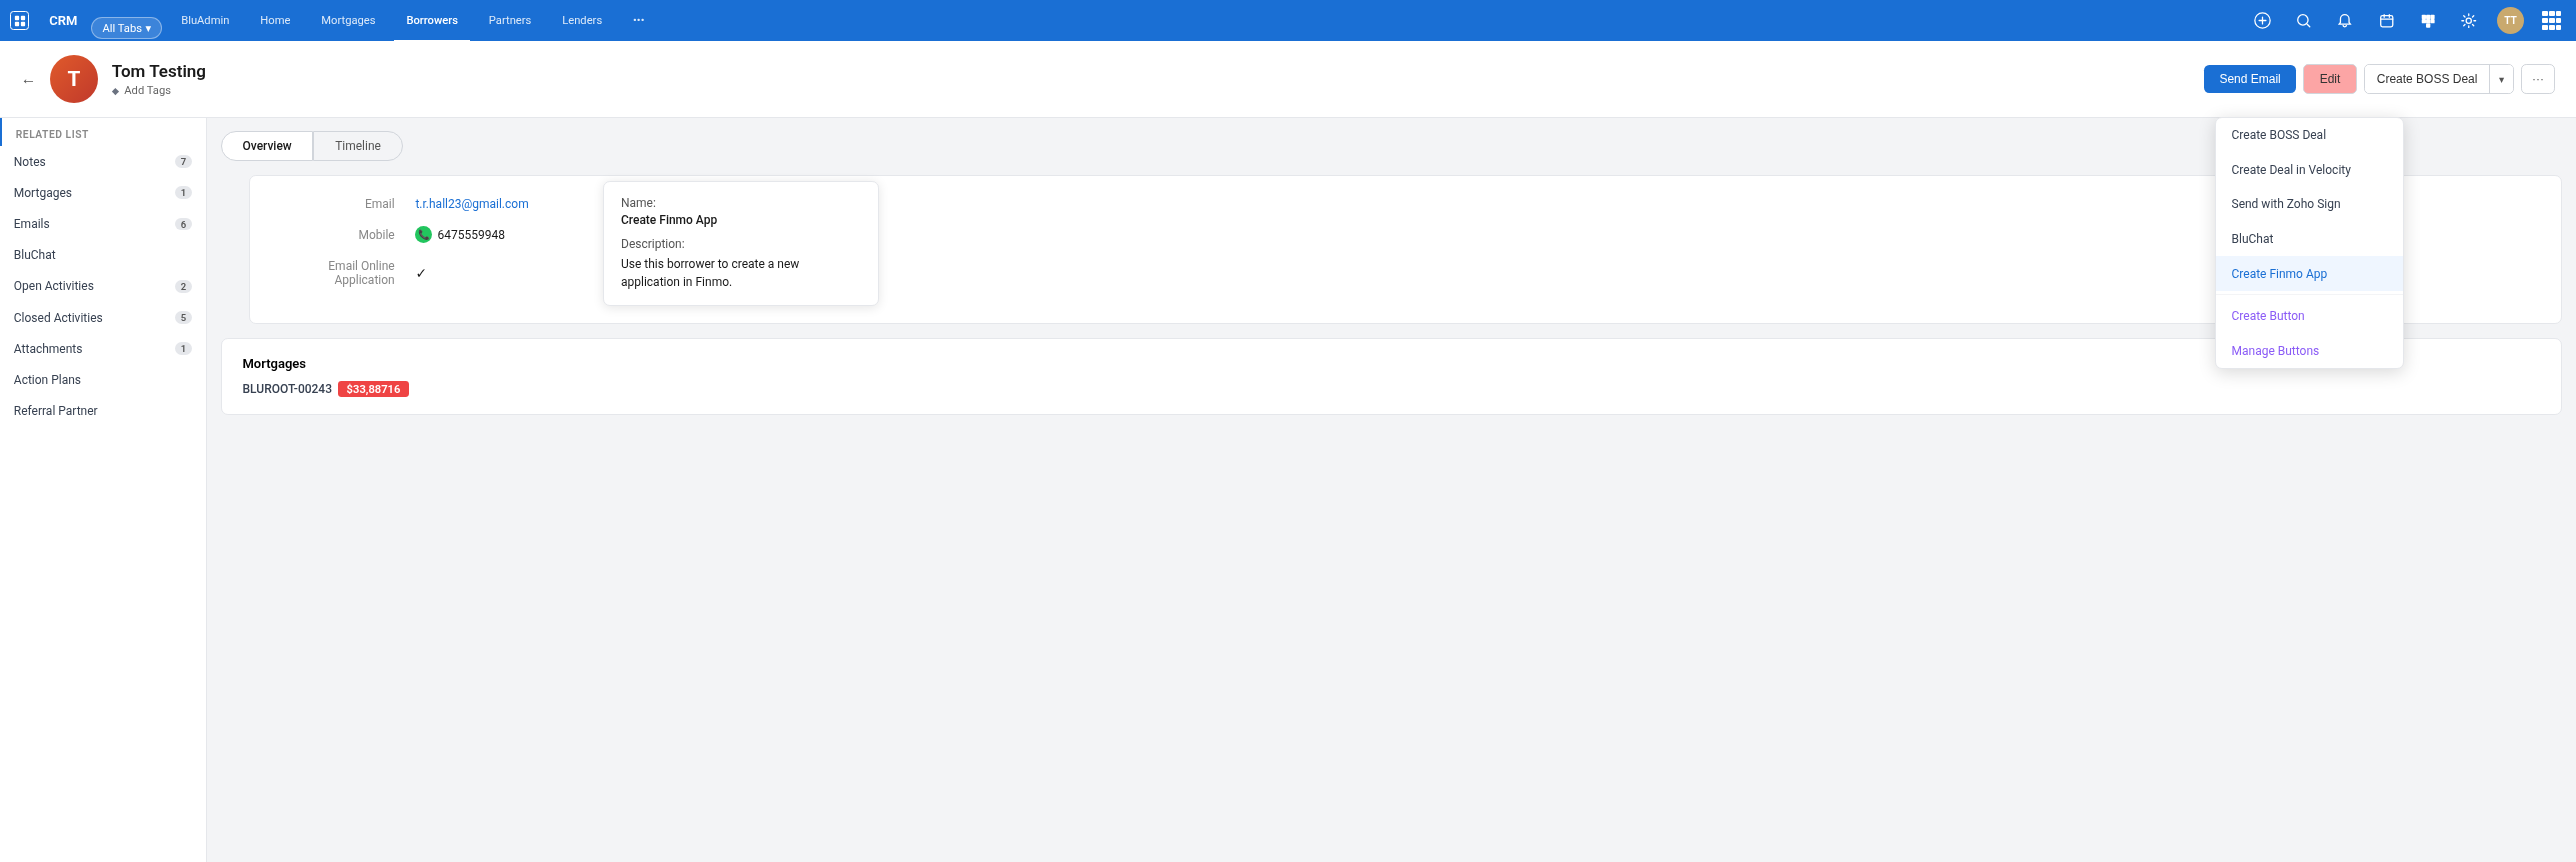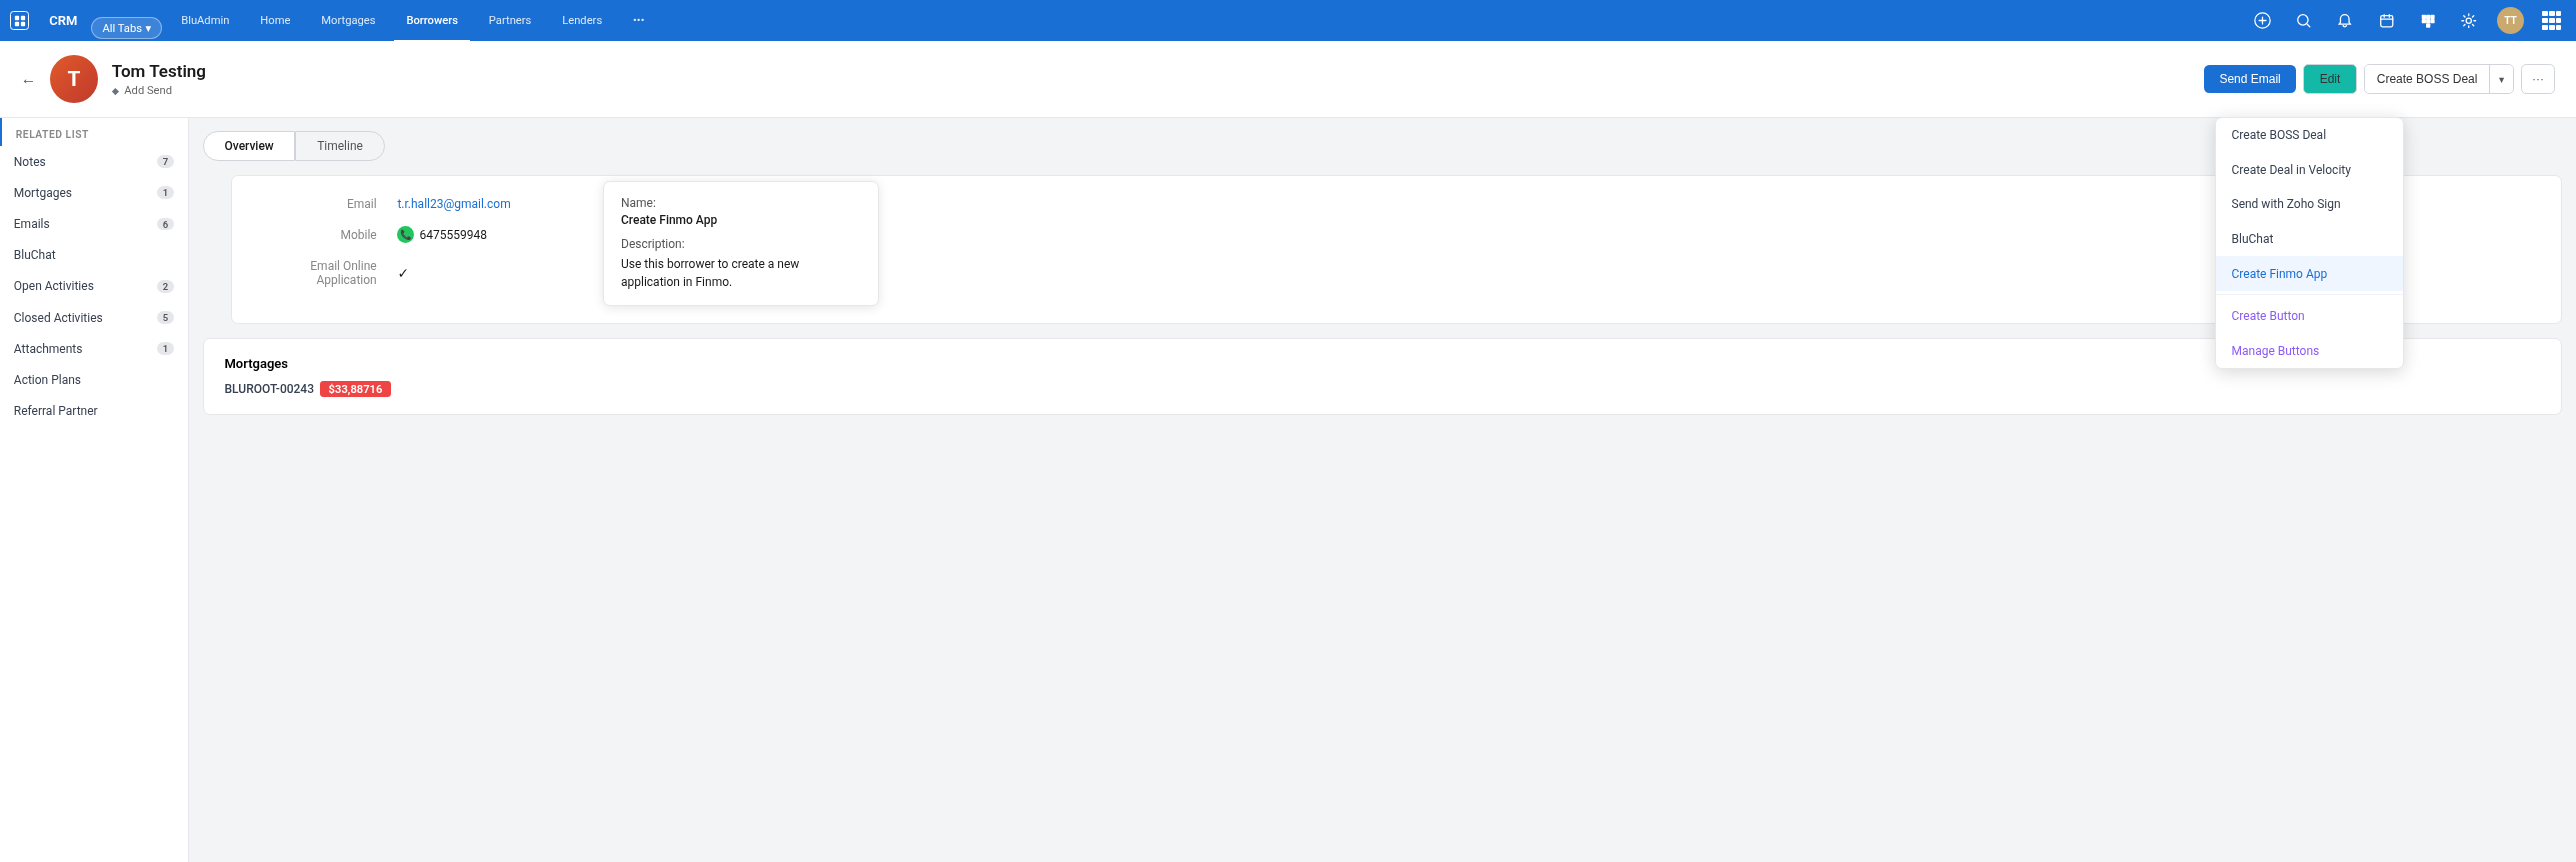--- a/index.html
+++ b/index.html
@@ -96,21 +96,21 @@
       color: #666; font-size: 11.2px; cursor: pointer; margin-top: 3.4px;
     }
     .tag-diamond { color: #6b7280; font-size: 9.5px; }
     .header-actions { display: flex; gap: 6.9px; align-items: center; }
     .btn-primary {
       background: #1a6fd4; color: white; border: none;
       padding: 6.9px 15.5px; border-radius: 5.2px; font-size: 12px;
       cursor: pointer; font-weight: 500;
     }
     .btn-secondary {
-      background: #14b8a6; color: #333; border: 0.9px solid #d1d5db;
+      background: #fca5a5; color: #333; border: 0.9px solid #d1d5db;
       padding: 6.9px 15.5px; border-radius: 5.2px; font-size: 12px;
       cursor: pointer; font-weight: 500;
     }
     .btn-split {
       display: flex; align-items: stretch;
       border: 0.9px solid #d1d5db; border-radius: 5.2px; overflow: hidden;
     }
     .btn-split-main {
       background: white; color: #333; border: none;
       padding: 6.9px 12px; font-size: 12px; cursor: pointer; font-weight: 500;
@@ -127,21 +127,21 @@
 
     
     .main-layout {
       display: flex;
       height: calc(100vh - 41px - 76px);
       overflow: hidden;
     }
 
     
     .sidebar {
-      width: 189px;
+      width: 207px;
       background: white;
       border-right: 0.9px solid #e5e7eb;
       overflow-y: auto;
       flex-shrink: 0;
     }
     .sidebar-section-label {
       padding: 10.3px 13.8px 5.2px;
       font-size: 10.3px;
       font-weight: 600;
       color: #888;
@@ -385,21 +385,21 @@
   <div class="back-btn">
     <span>←</span>
   </div>
   <div class="record-avatar">
     <span>T</span>
   </div>
   <div class="record-info">
     <div class="record-name">Tom Testing</div>
     <div class="record-tags">
       <span class="tag-diamond">◆</span>
-      <span>Add Send</span>
+      <span>Add Tags</span>
     </div>
   </div>
   <div class="header-actions">
     <button class="btn-primary">Send Email</button>
     <button class="btn-secondary">Edit</button>
     <div class="btn-split">
       <button class="btn-split-main">Create BOSS Deal</button>
       <button class="btn-split-arrow">▾</button>
     </div>
     <button class="btn-more">···</button>

